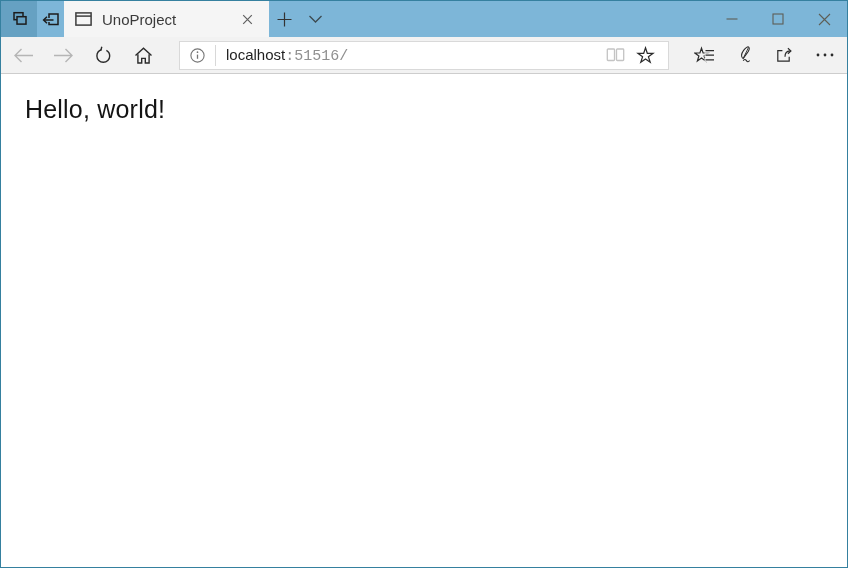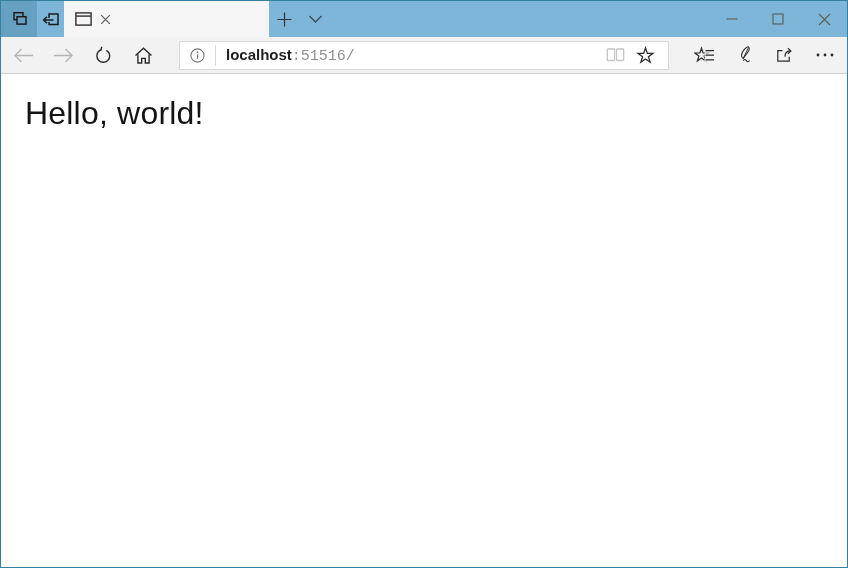--- a/index.html
+++ b/index.html
@@ -36,28 +36,28 @@
   .tb-spacer{flex:1;}
   .win-btn{width:46px;border:none;background:transparent;display:flex;align-items:center;justify-content:center;cursor:pointer;padding:0;}
   
   .navbar{flex:0 0 37px;background:var(--navbar-bg);border-bottom:1px solid var(--navbar-border);
     display:flex;align-items:center;padding:0 2px;}
   .nav-btn{width:40px;height:34px;border:none;background:transparent;display:flex;align-items:center;justify-content:center;cursor:pointer;padding:0;}
   .addressbar{width:490px;height:29px;margin-left:16px;background:var(--addressbar-bg);
     border:1px solid var(--addressbar-border);display:flex;align-items:center;padding:0 8px 0 9px;cursor:text;}
   .ab-sep{width:1px;height:21px;background:#d8d8d8;margin:0 10px 0 9px;}
   .url{font-size:15px;white-space:nowrap;}
-  .url .host{color:var(--url-host);font-weight:bold;}
+  .url .host{color:var(--url-host);}
   .url .path{color:var(--url-path);font-family:Liberation Mono, monospace;}
   .ab-spacer{flex:1;}
   .ab-btn{width:30px;height:25px;border:none;background:transparent;display:flex;align-items:center;justify-content:center;cursor:pointer;padding:0;}
   .right-group{margin-left:auto;display:flex;}
   
   .page{flex:1;background:var(--page-bg);padding:21px 0 0 24px;}
-  .page-heading{font-size:32px;color:var(--page-text);letter-spacing:0.2px;}
+  .page-heading{font-size:25px;color:var(--page-text);letter-spacing:0.2px;}
   svg{display:block;}
 </style>
 </head>
 <body>
 
 <div class="window">
 
   <div class="titlebar">
 
     <button class="tb-btn preview">
@@ -79,20 +79,21 @@
       </span>
     </button>
 
     <div class="tab">
       <span>
         <svg width="17" height="14" viewBox="0 0 17 14">
           <rect x="0.9" y="0.9" width="15.2" height="12.2" fill="none" stroke="#3d3d3d" stroke-width="1.5"></rect>
           <path d="M0.9,4.1 H16.1" stroke="#3d3d3d" stroke-width="1.5"></path>
         </svg>
       </span>
+      <span class="tab-title">UnoProject</span>
       <button class="tab-close">
         <span>
           <svg width="11" height="11" viewBox="0 0 11 11">
             <path d="M1.2,1.2 L9.8,9.8 M9.8,1.2 L1.2,9.8" stroke="#5f5f5f" stroke-width="1.2" fill="none"></path>
           </svg>
         </span>
       </button>
     </div>
 
     <button class="tb-btn newtab">

